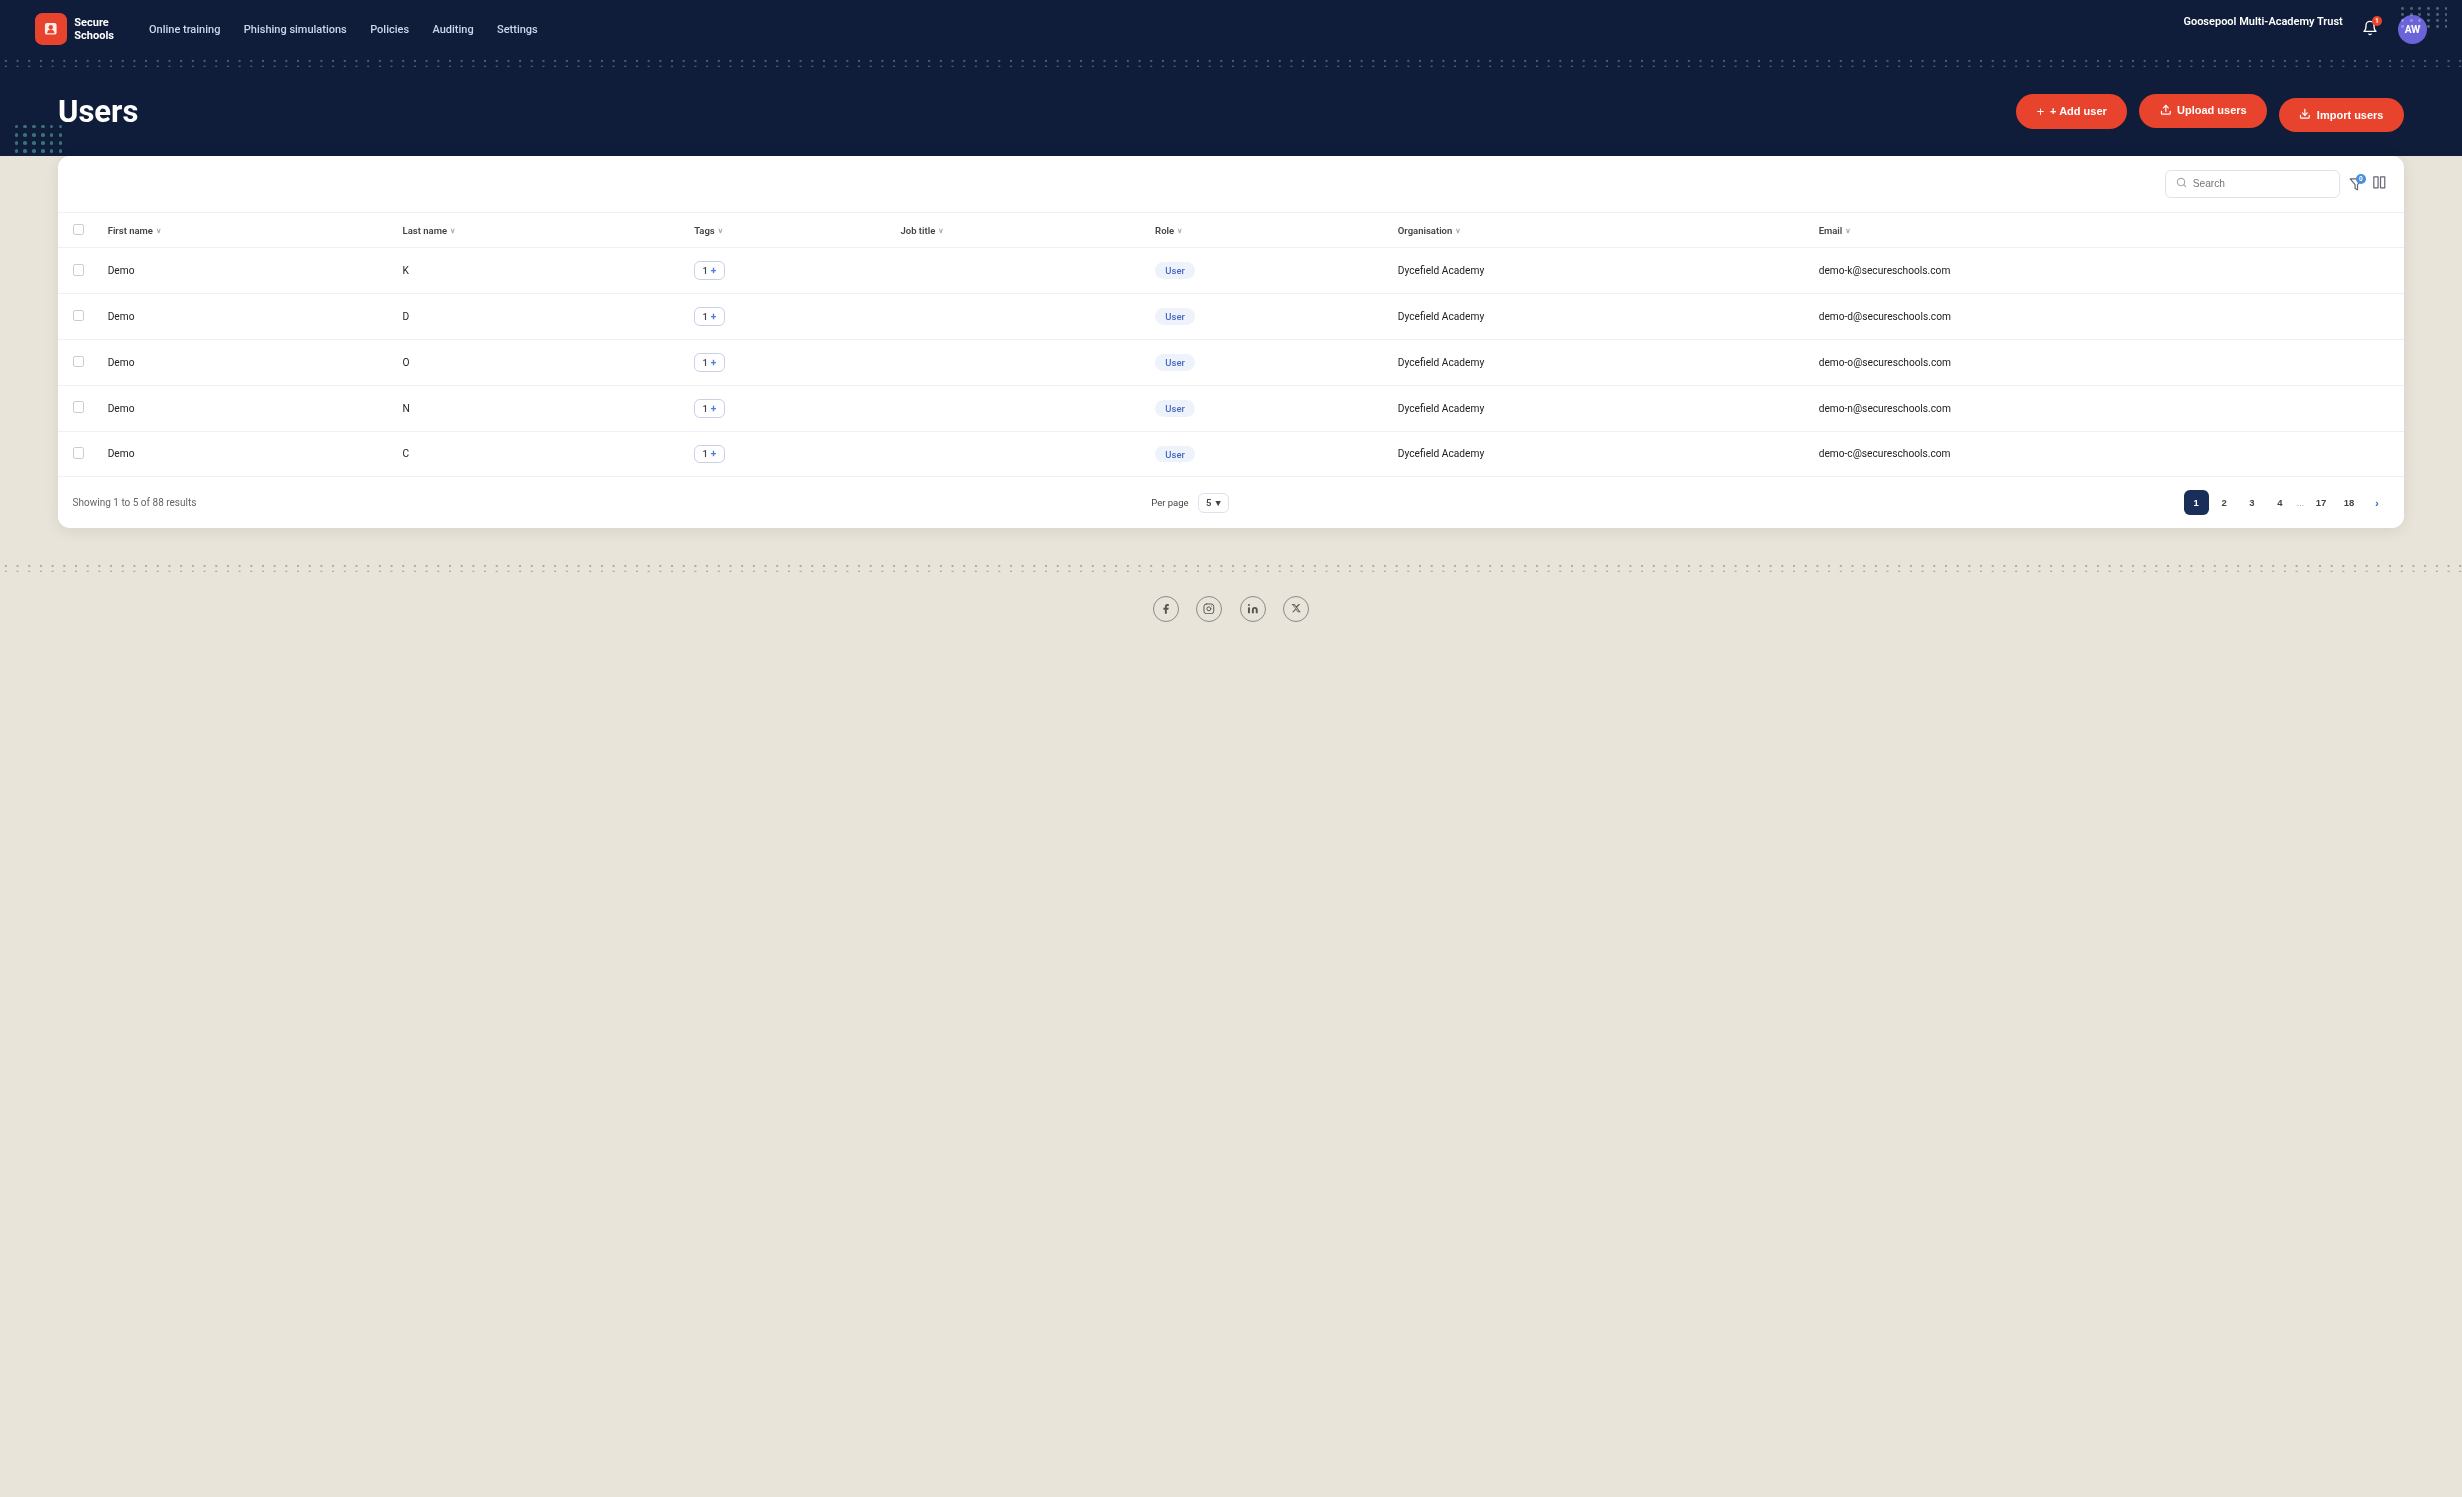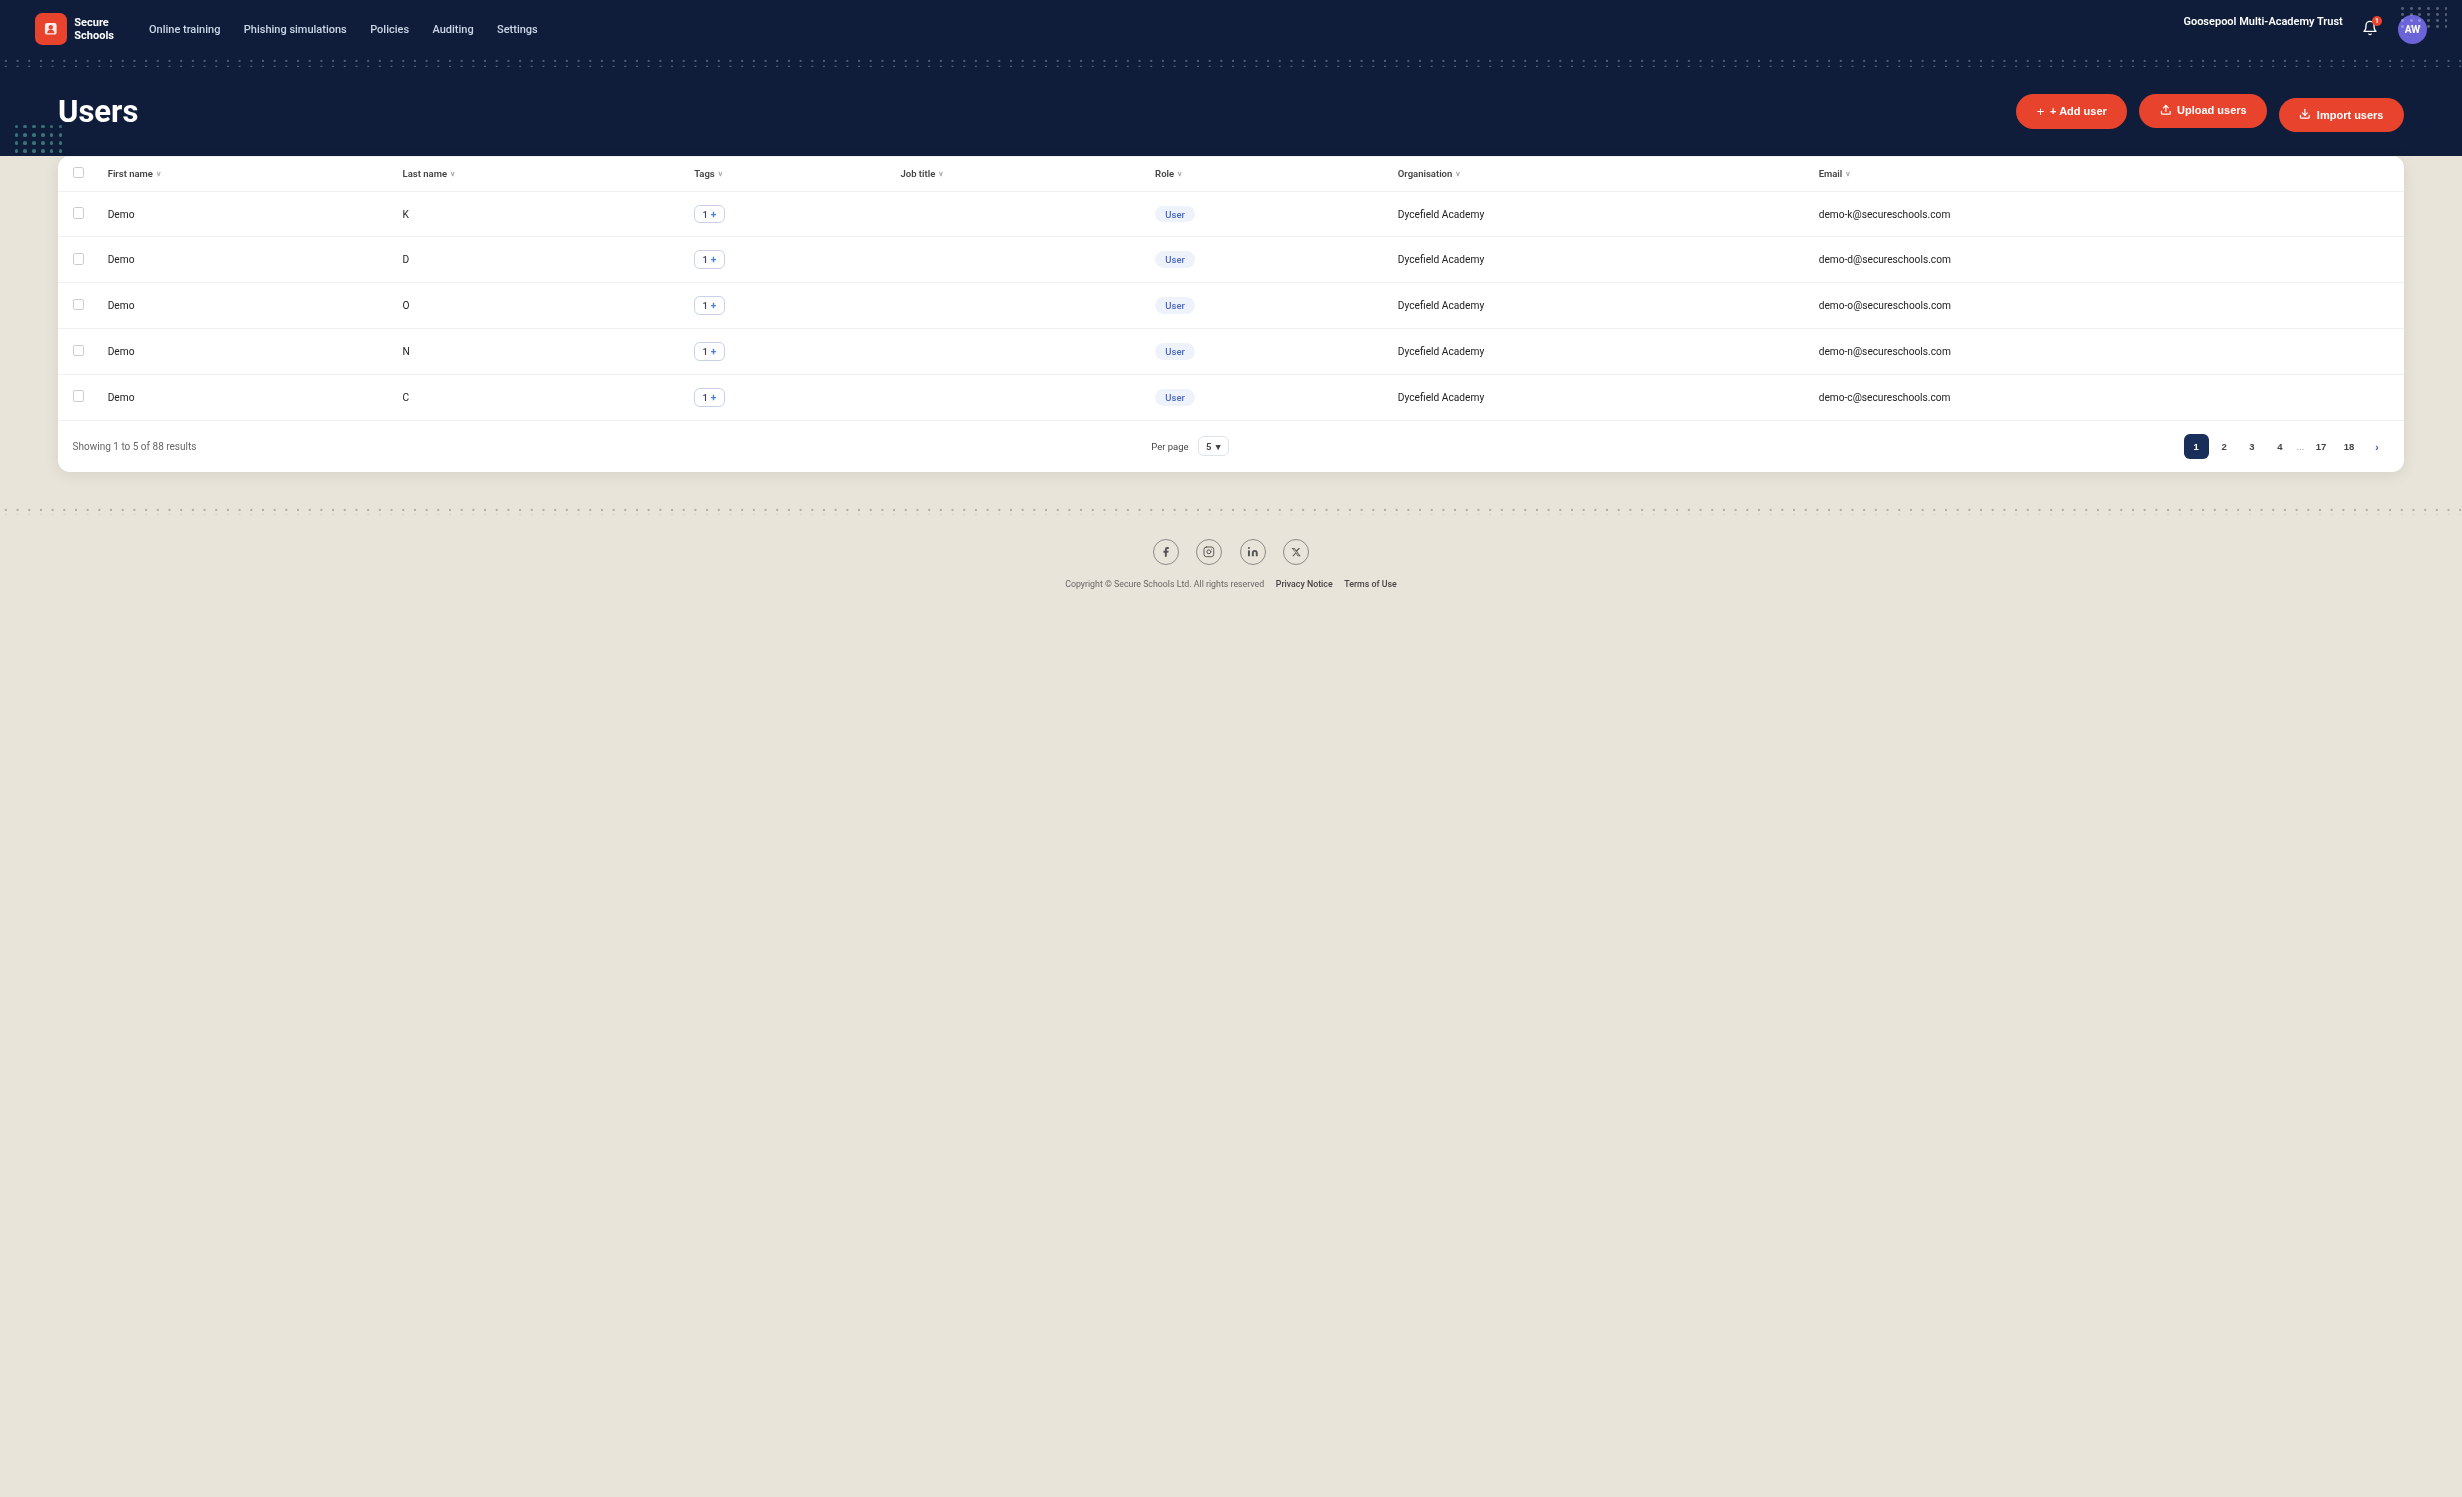--- a/index.html
+++ b/index.html
@@ -602,20 +602,43 @@
         </span>
         <span>Import users</span>
       </button>
     </div>
   </div>
 </section>
 
 <main class="main-content">
   <div class="table-card">
 
+    <div class="table-toolbar">
+      <div class="search-box">
+        <span class="search-icon-svg">
+          <svg width="11" height="11" viewBox="0 0 24 24" fill="none" stroke="#aaa" stroke-width="2.5" stroke-linecap="round" stroke-linejoin="round">
+            <circle cx="11" cy="11" r="8"></circle>
+            <line x1="21" y1="21" x2="16.65" y2="16.65"></line>
+          </svg>
+        </span>
+        <input class="search-input" type="text" placeholder="Search" style="">
+      </div>
+      <div class="filter-btn">
+        <svg width="14.6" height="14.6" viewBox="0 0 24 24" fill="none" stroke="#667" stroke-width="2" stroke-linecap="round" stroke-linejoin="round">
+          <polygon points="22 3 2 3 10 12.46 10 19 14 21 14 12.46 22 3"></polygon>
+        </svg>
+        <div class="filter-badge">0</div>
+      </div>
+      <div class="columns-btn">
+        <svg width="14.6" height="14.6" viewBox="0 0 24 24" fill="none" stroke="#667" stroke-width="2" stroke-linecap="round" stroke-linejoin="round">
+          <rect x="3" y="3" width="7" height="18"></rect>
+          <rect x="14" y="3" width="7" height="18"></rect>
+        </svg>
+      </div>
+    </div>
 
     <table class="data-table">
       <thead>
         <tr>
           <th class="check-col">
             <input type="checkbox" class="checkbox" style="">
           </th>
           <th>
             <div class="th-inner">
               <span>First name</span>
@@ -800,19 +823,14 @@
           <rect x="2" y="9" width="4" height="12"></rect>
           <circle cx="4" cy="4" r="2"></circle>
         </svg>
     </div>
     <div class="social-icon">
       <svg width="10.2" height="10.2" viewBox="0 0 24 24" fill="#555">
           <path d="M18.244 2.25h3.308l-7.227 8.26 8.502 11.24H16.17l-4.714-6.231-5.401 6.231H2.746l7.73-8.835L1.254 2.25H8.08l4.261 5.632 5.903-5.632zm-1.161 17.52h1.833L7.084 4.126H5.117z"></path>
         </svg>
     </div>
   </div>
-  <div class="footer-links">
-    <span>Copyright © Secure Schools Ltd. All rights reserved</span>
-    <a class="footer-link">Privacy Notice</a>
-    <a class="footer-link">Terms of Use</a>
-  </div>
 </footer>
 
 
 </body></html>

